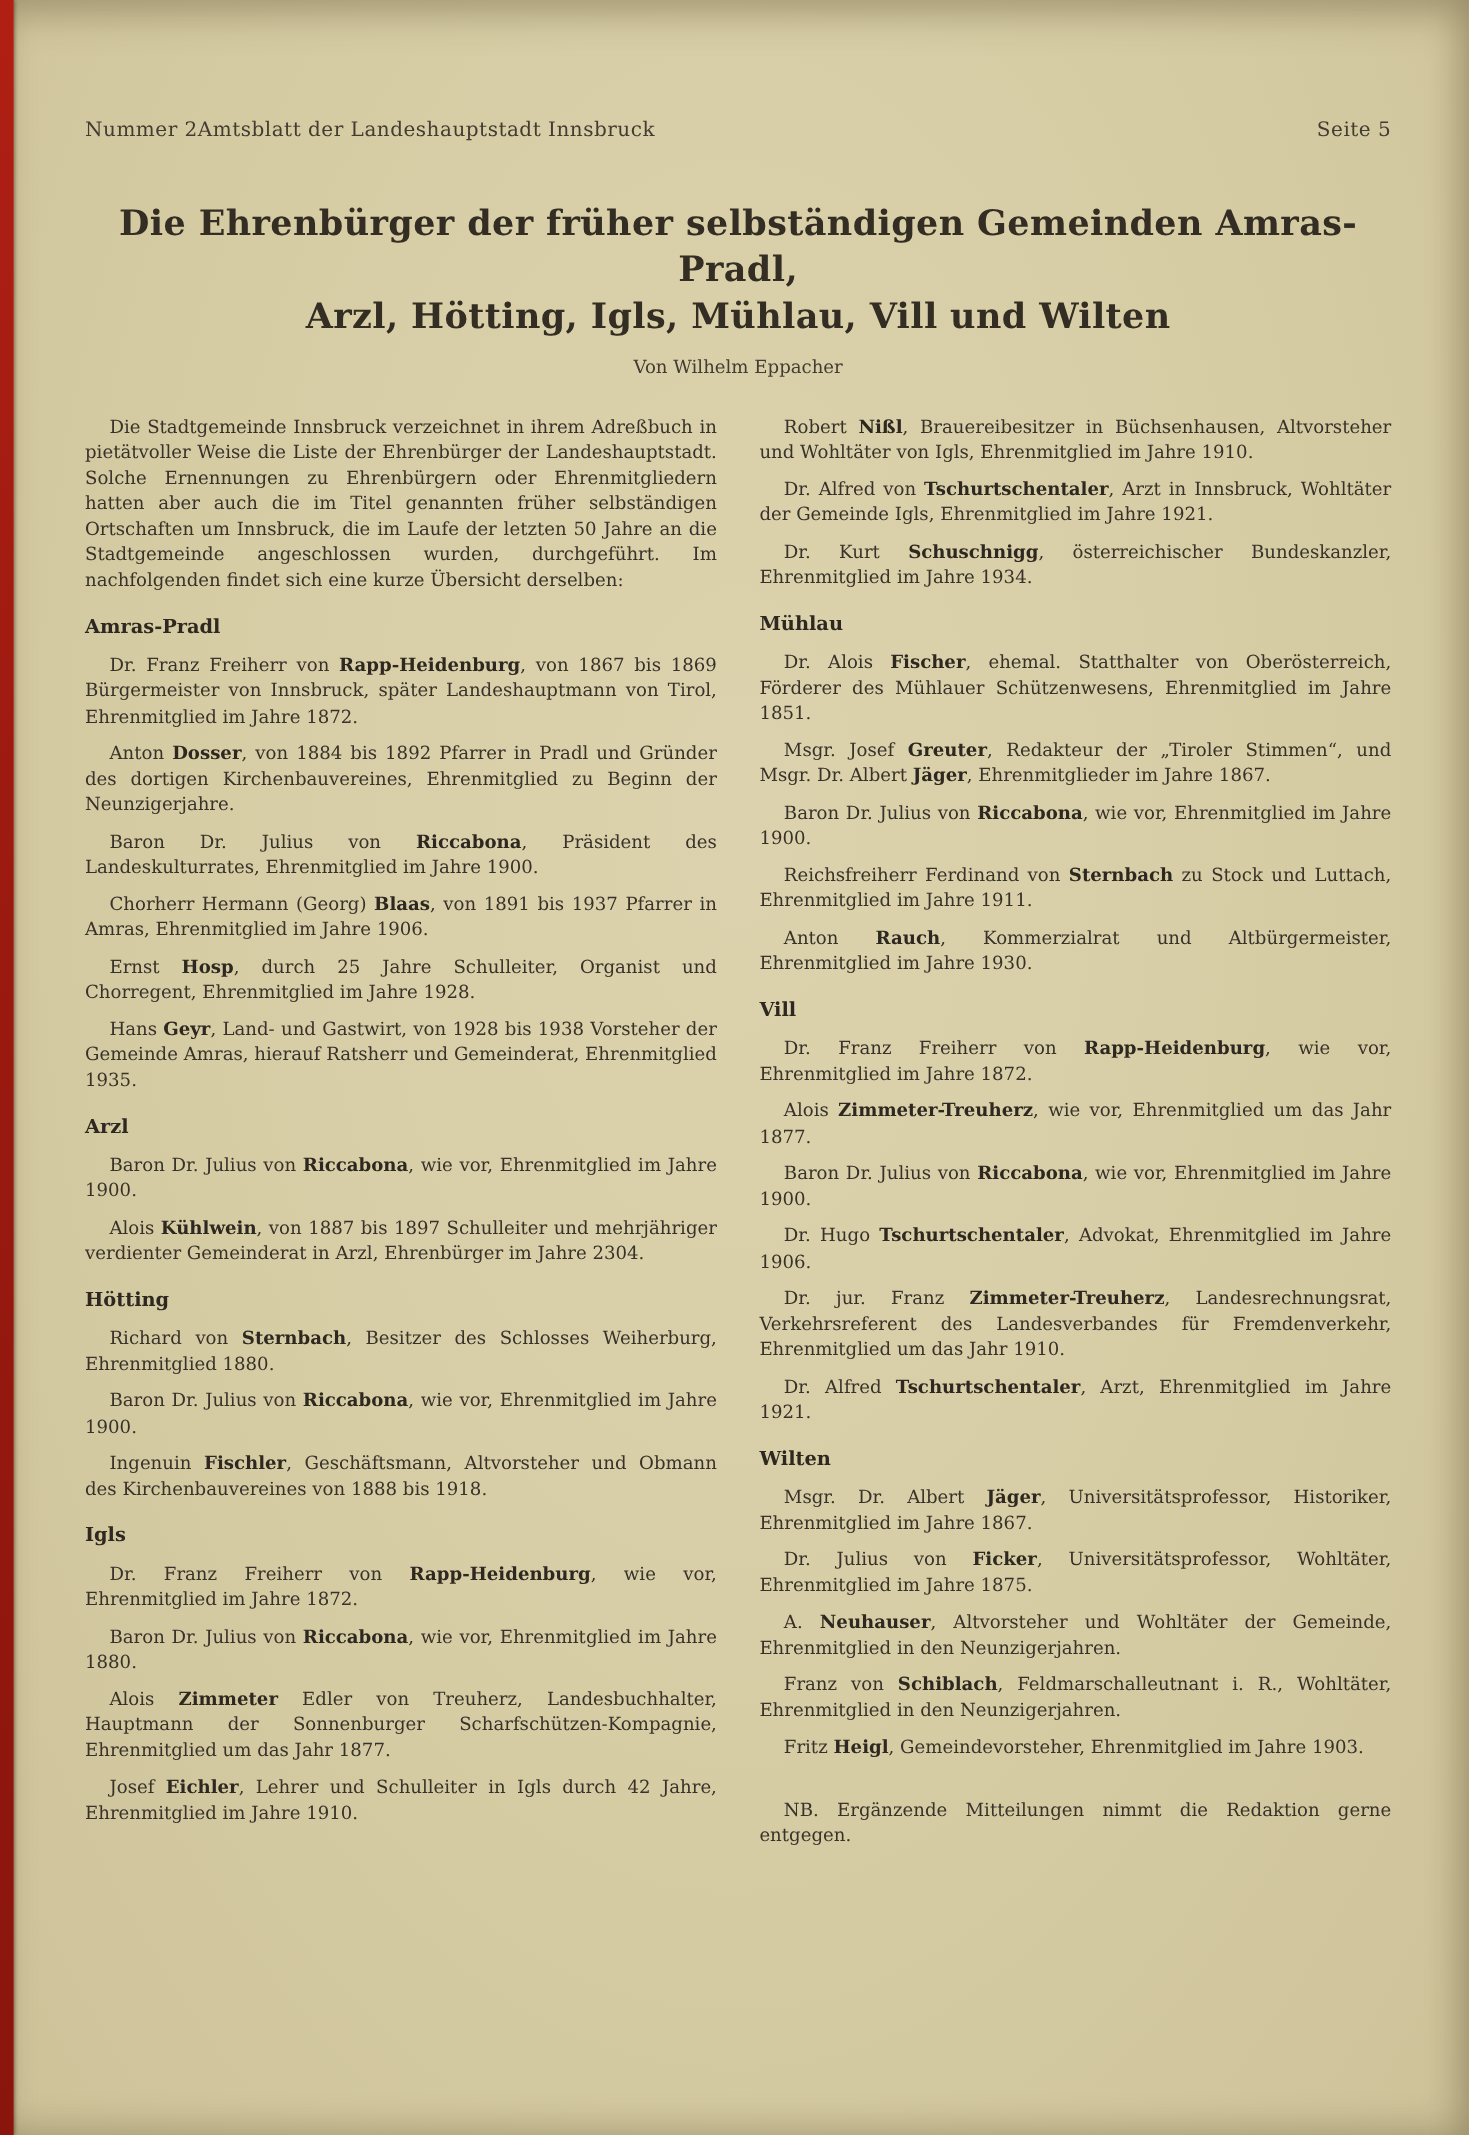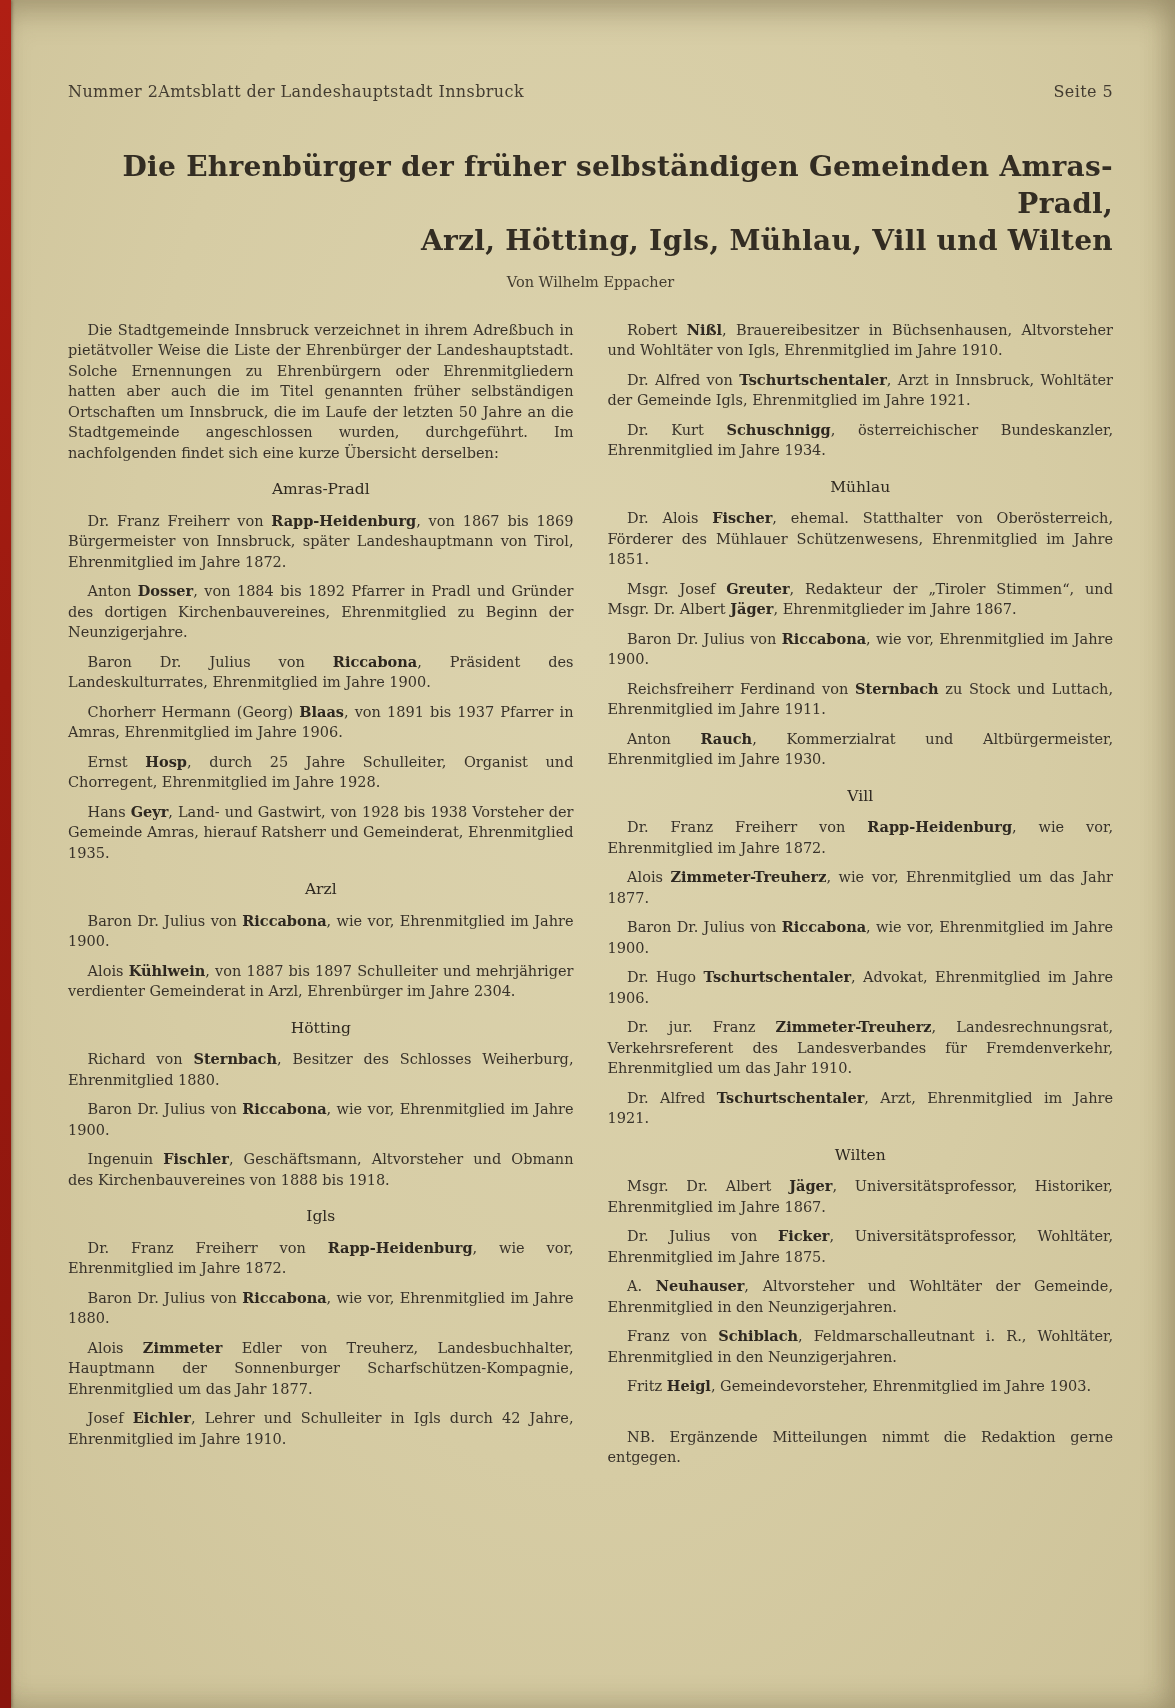--- a/index.html
+++ b/index.html
@@ -28,37 +28,37 @@
     left: 0; top: 0;
     width: 11px;
     height: 100%;
     background: linear-gradient(180deg, #b01f14 0%, #9c1a10 40%, #8a150d 100%);
     box-shadow: 1px 0 3px rgba(60, 20, 10, 0.45);
   }
   .inner {
     position: absolute;
     left: 68px;
     right: 62px;
-    top: 4px;
+    top: 16px;
   }
   .page-header {
     display: flex;
     justify-content: space-between;
     align-items: baseline;
     margin-top: 78px;
     font-size: 16px;
     letter-spacing: 0.4px;
     color: #433c31;
   }
   .page-header .center {
     flex: 1;
   }
   .article-title {
     margin-top: 48px;
-    text-align: right;
+    text-align: center;
     font-weight: 700;
     font-size: 28px;
     line-height: 1.32;
     color: #332d23;
     letter-spacing: 0.3px;
   }
   .byline {
     margin-top: 14px;
     text-align: center;
     font-size: 14.5px;
@@ -78,23 +78,23 @@
   }
   .paragraph {
     text-indent: 1.35em;
     margin: 0 0 9px 0;
   }
   .paragraph b {
     font-weight: 700;
     color: #2e2820;
   }
   .section-heading {
-    text-align: center;
+    text-align: left;
     text-indent: 0;
-    font-weight: 400;
+    font-weight: 700;
     font-size: 15.5px;
     color: #2e2820;
     margin: 16px 0 11px 0;
   }
   .note {
     margin-top: 30px;
   }
 </style>
 </head>
 <body>

